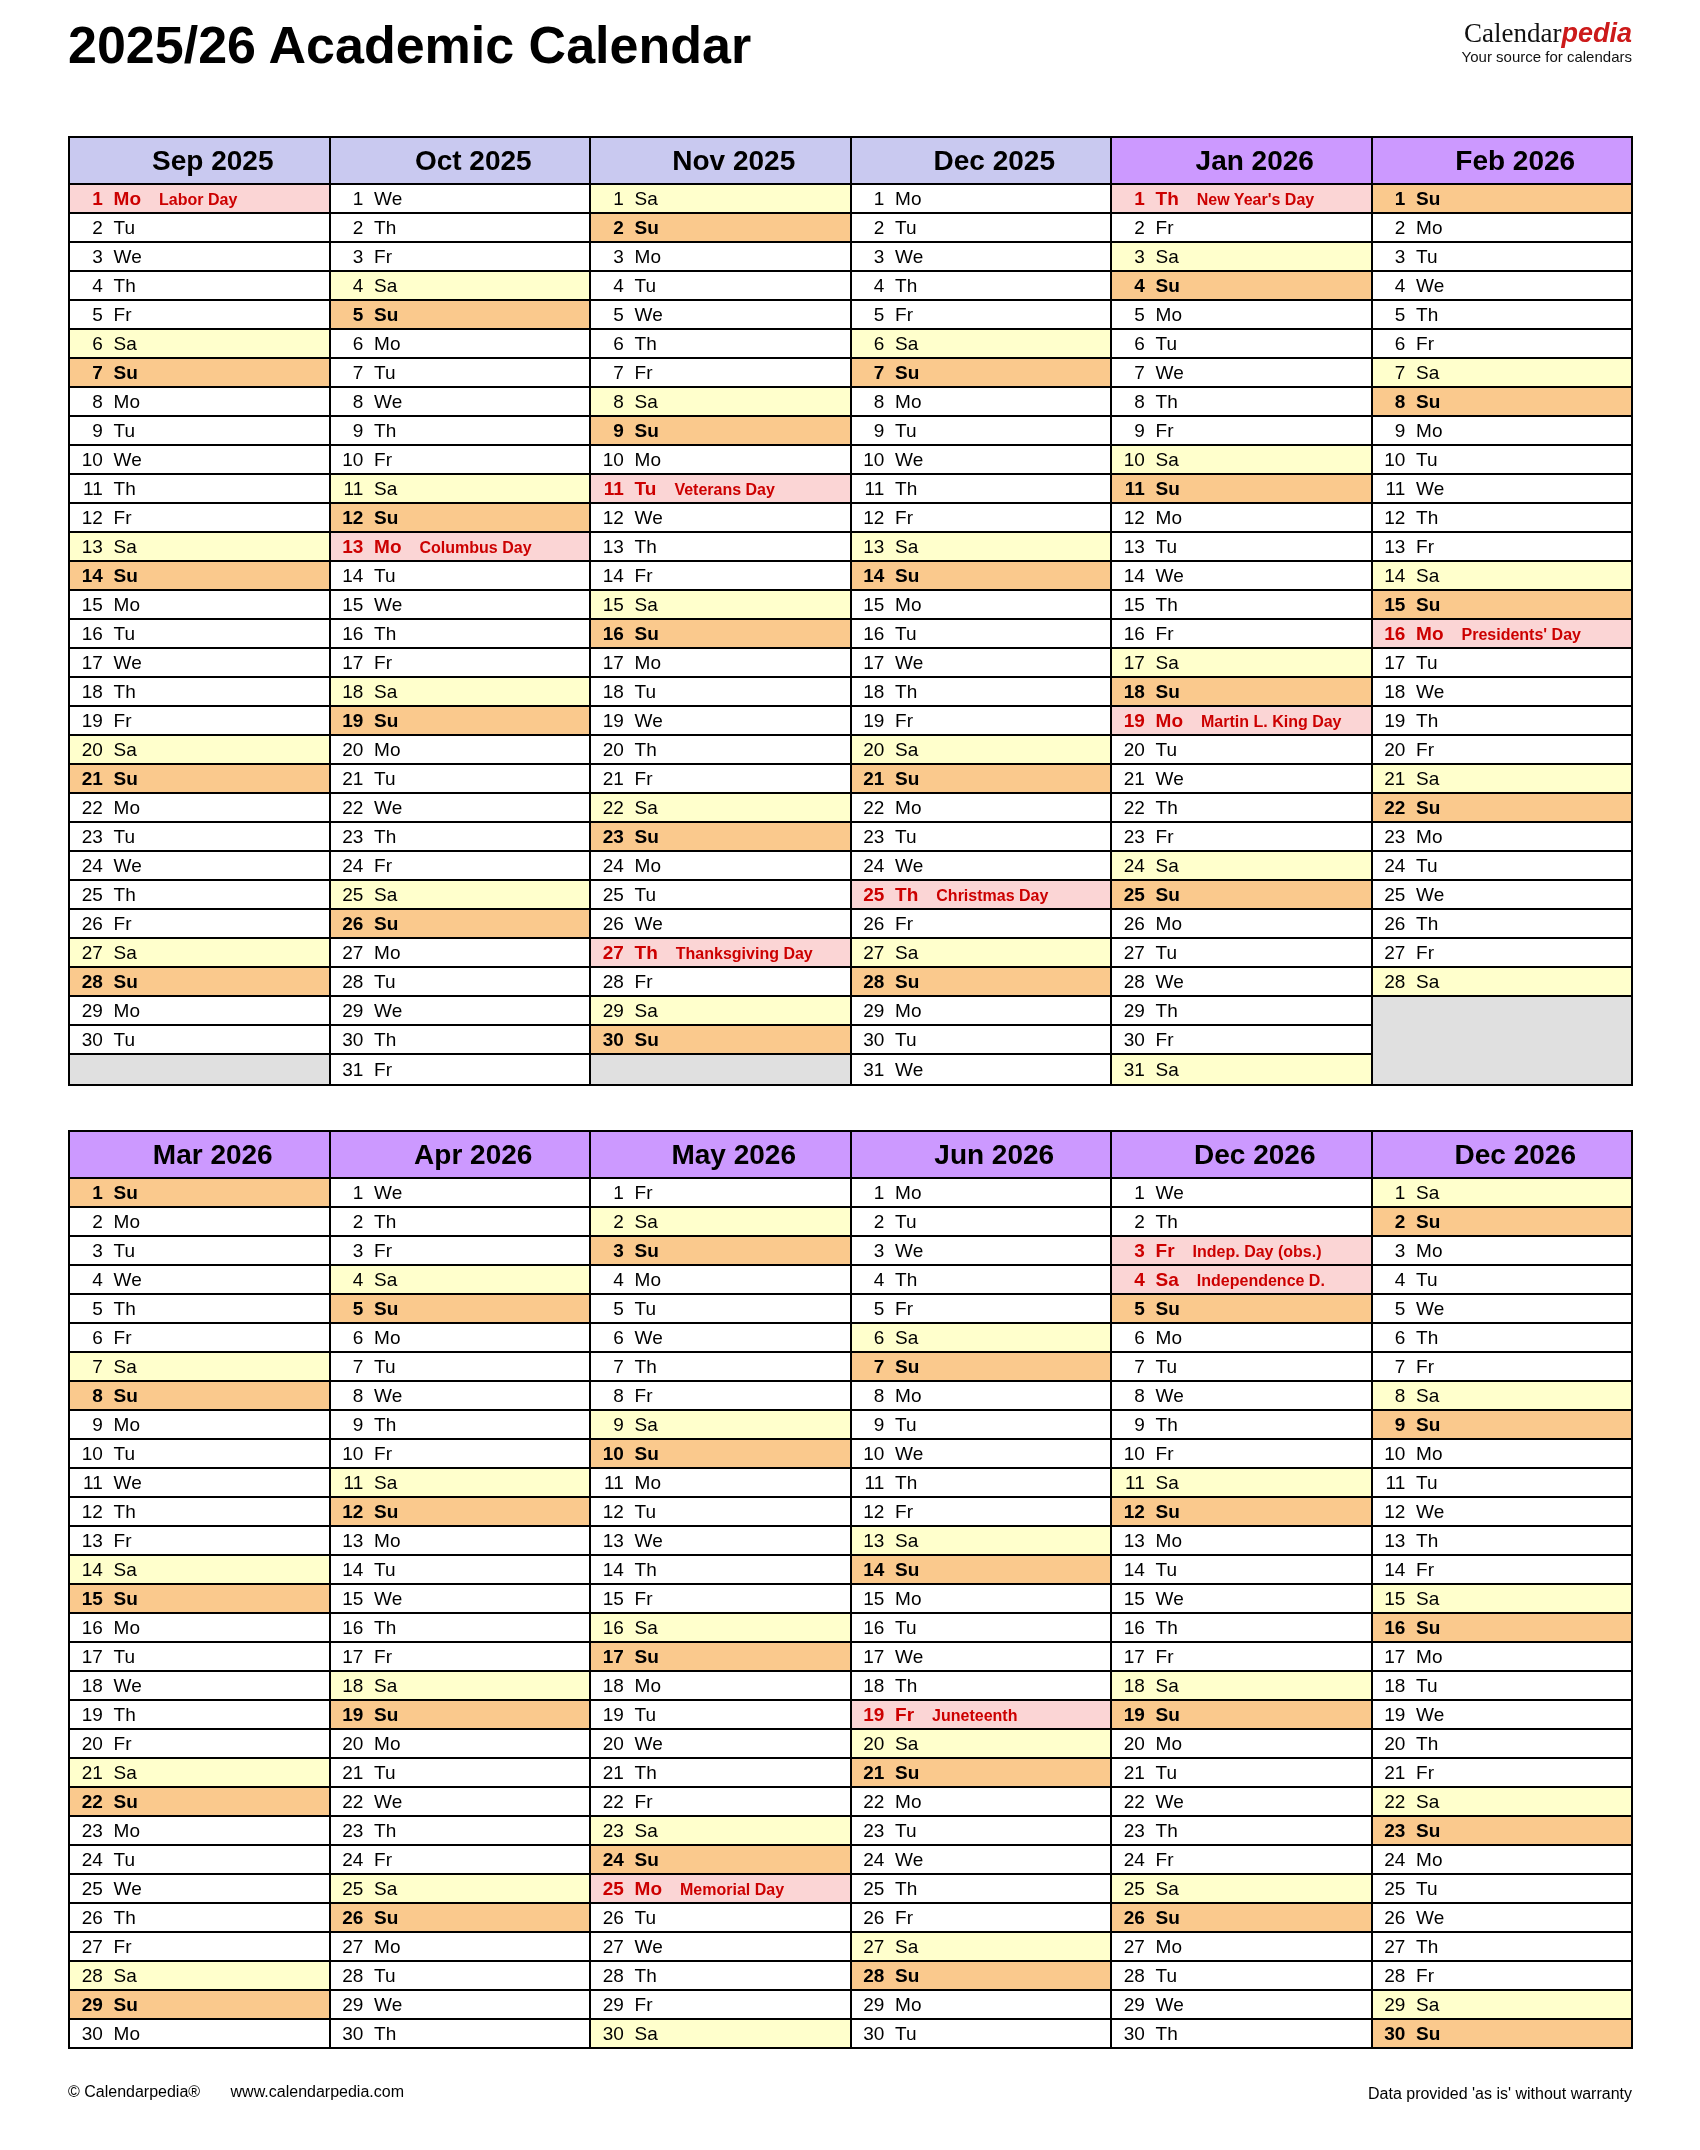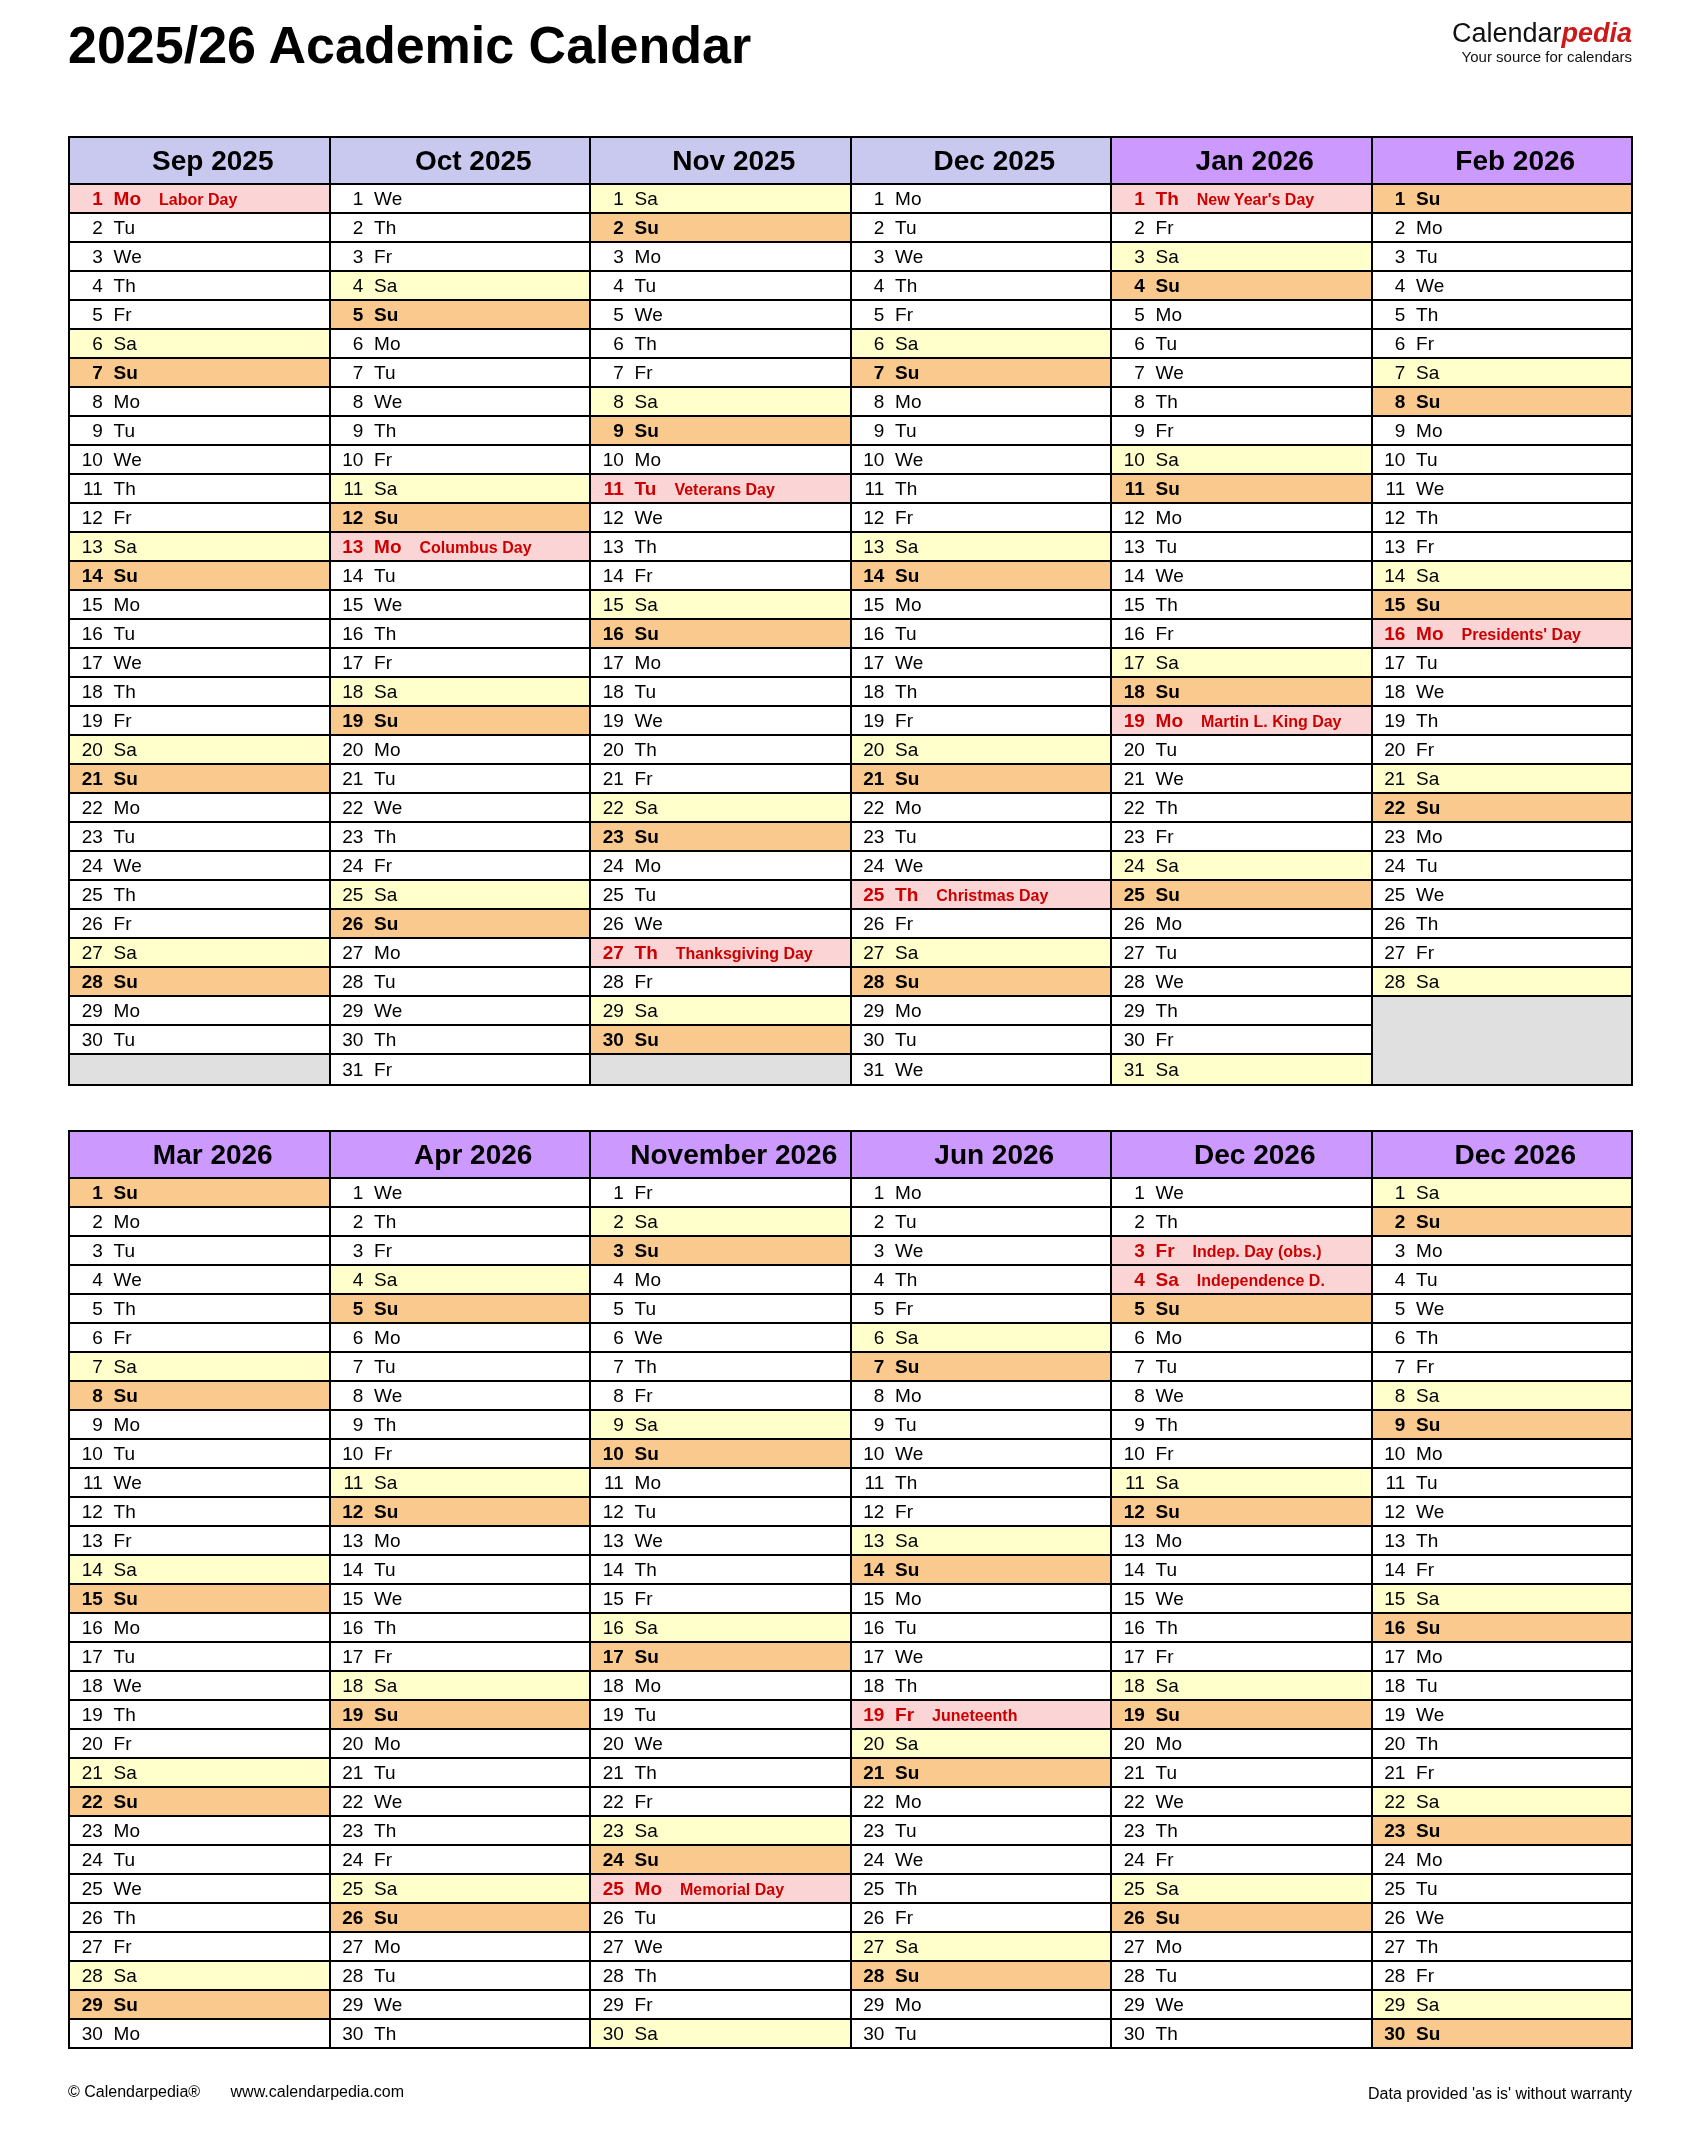--- a/index.html
+++ b/index.html
@@ -11,21 +11,21 @@
   }
   .page { position: relative; width: 1701px; height: 2151px; overflow: hidden; }
 
   .page-title {
     position: absolute; left: 68px; top: 15px;
     font-size: 52px; font-weight: bold; margin: 0; letter-spacing: 0;
   }
 
   .logo { position: absolute; top: 20px; right: 69px; text-align: right; }
   .logo-line { font-size: 27px; line-height: 1.0; }
-  .logo-black { color: #111; }
+  .logo-black { color: #111; font-family: Liberation Serif, serif; }
   .logo-red { color: #cc1a1a; font-weight: bold; font-style: italic; }
   .logo-tagline { font-size: 15px; color: #111; margin-top: 1.4px; }
 
   .cal-host { position: absolute; left: 68px; width: 1565px; }
   #table1 { top: 136px; }
   #table2 { top: 1130px; }
 
   table.cal {
     border-collapse: collapse; table-layout: fixed;
     width: 1565px; border: 2.7px solid #000;
@@ -341,21 +341,21 @@
           </tr>
         </tbody>
       </table>
     </div>
   <div id="table2" class="cal-host">
       <table class="cal">
         <tbody>
           <tr>
             <th class="month y2026">Mar 2026</th>
             <th class="month y2026">Apr 2026</th>
-            <th class="month y2026">November 2026</th>
+            <th class="month y2026">May 2026</th>
             <th class="month y2026">Jun 2026</th>
             <th class="month y2026">Dec 2026</th>
             <th class="month y2026">Dec 2026</th>
           </tr>
           <tr>
             <td class="day sun"><span class="dnum">1</span><span class="dw">Su</span></td>
             <td class="day"><span class="dnum">1</span><span class="dw">We</span></td>
             <td class="day"><span class="dnum">1</span><span class="dw">Fr</span></td>
             <td class="day"><span class="dnum">1</span><span class="dw">Mo</span></td>
             <td class="day"><span class="dnum">1</span><span class="dw">We</span></td>

